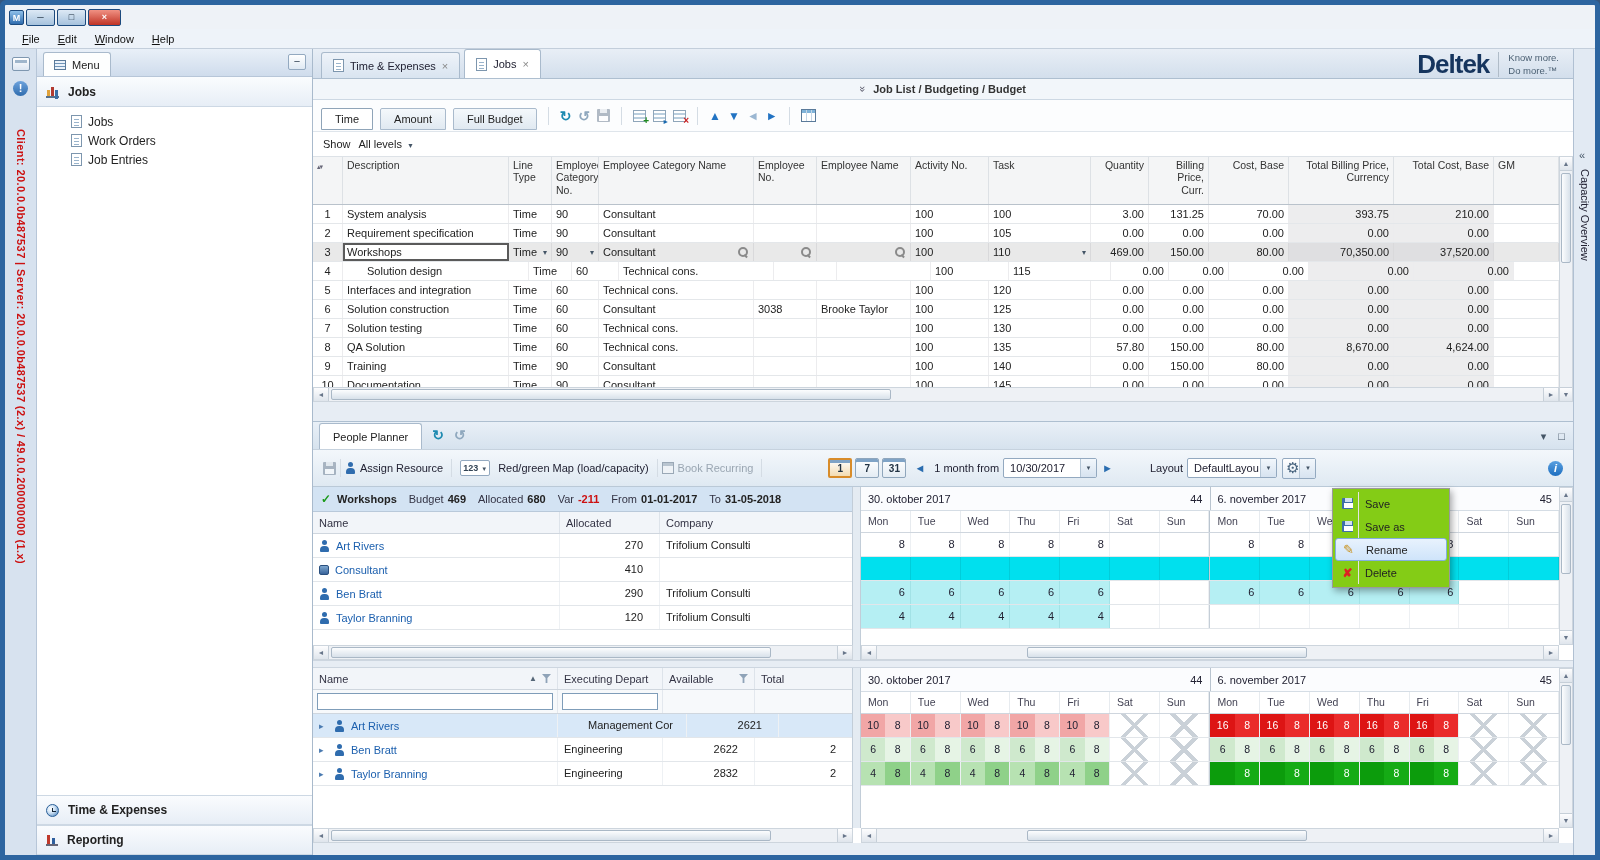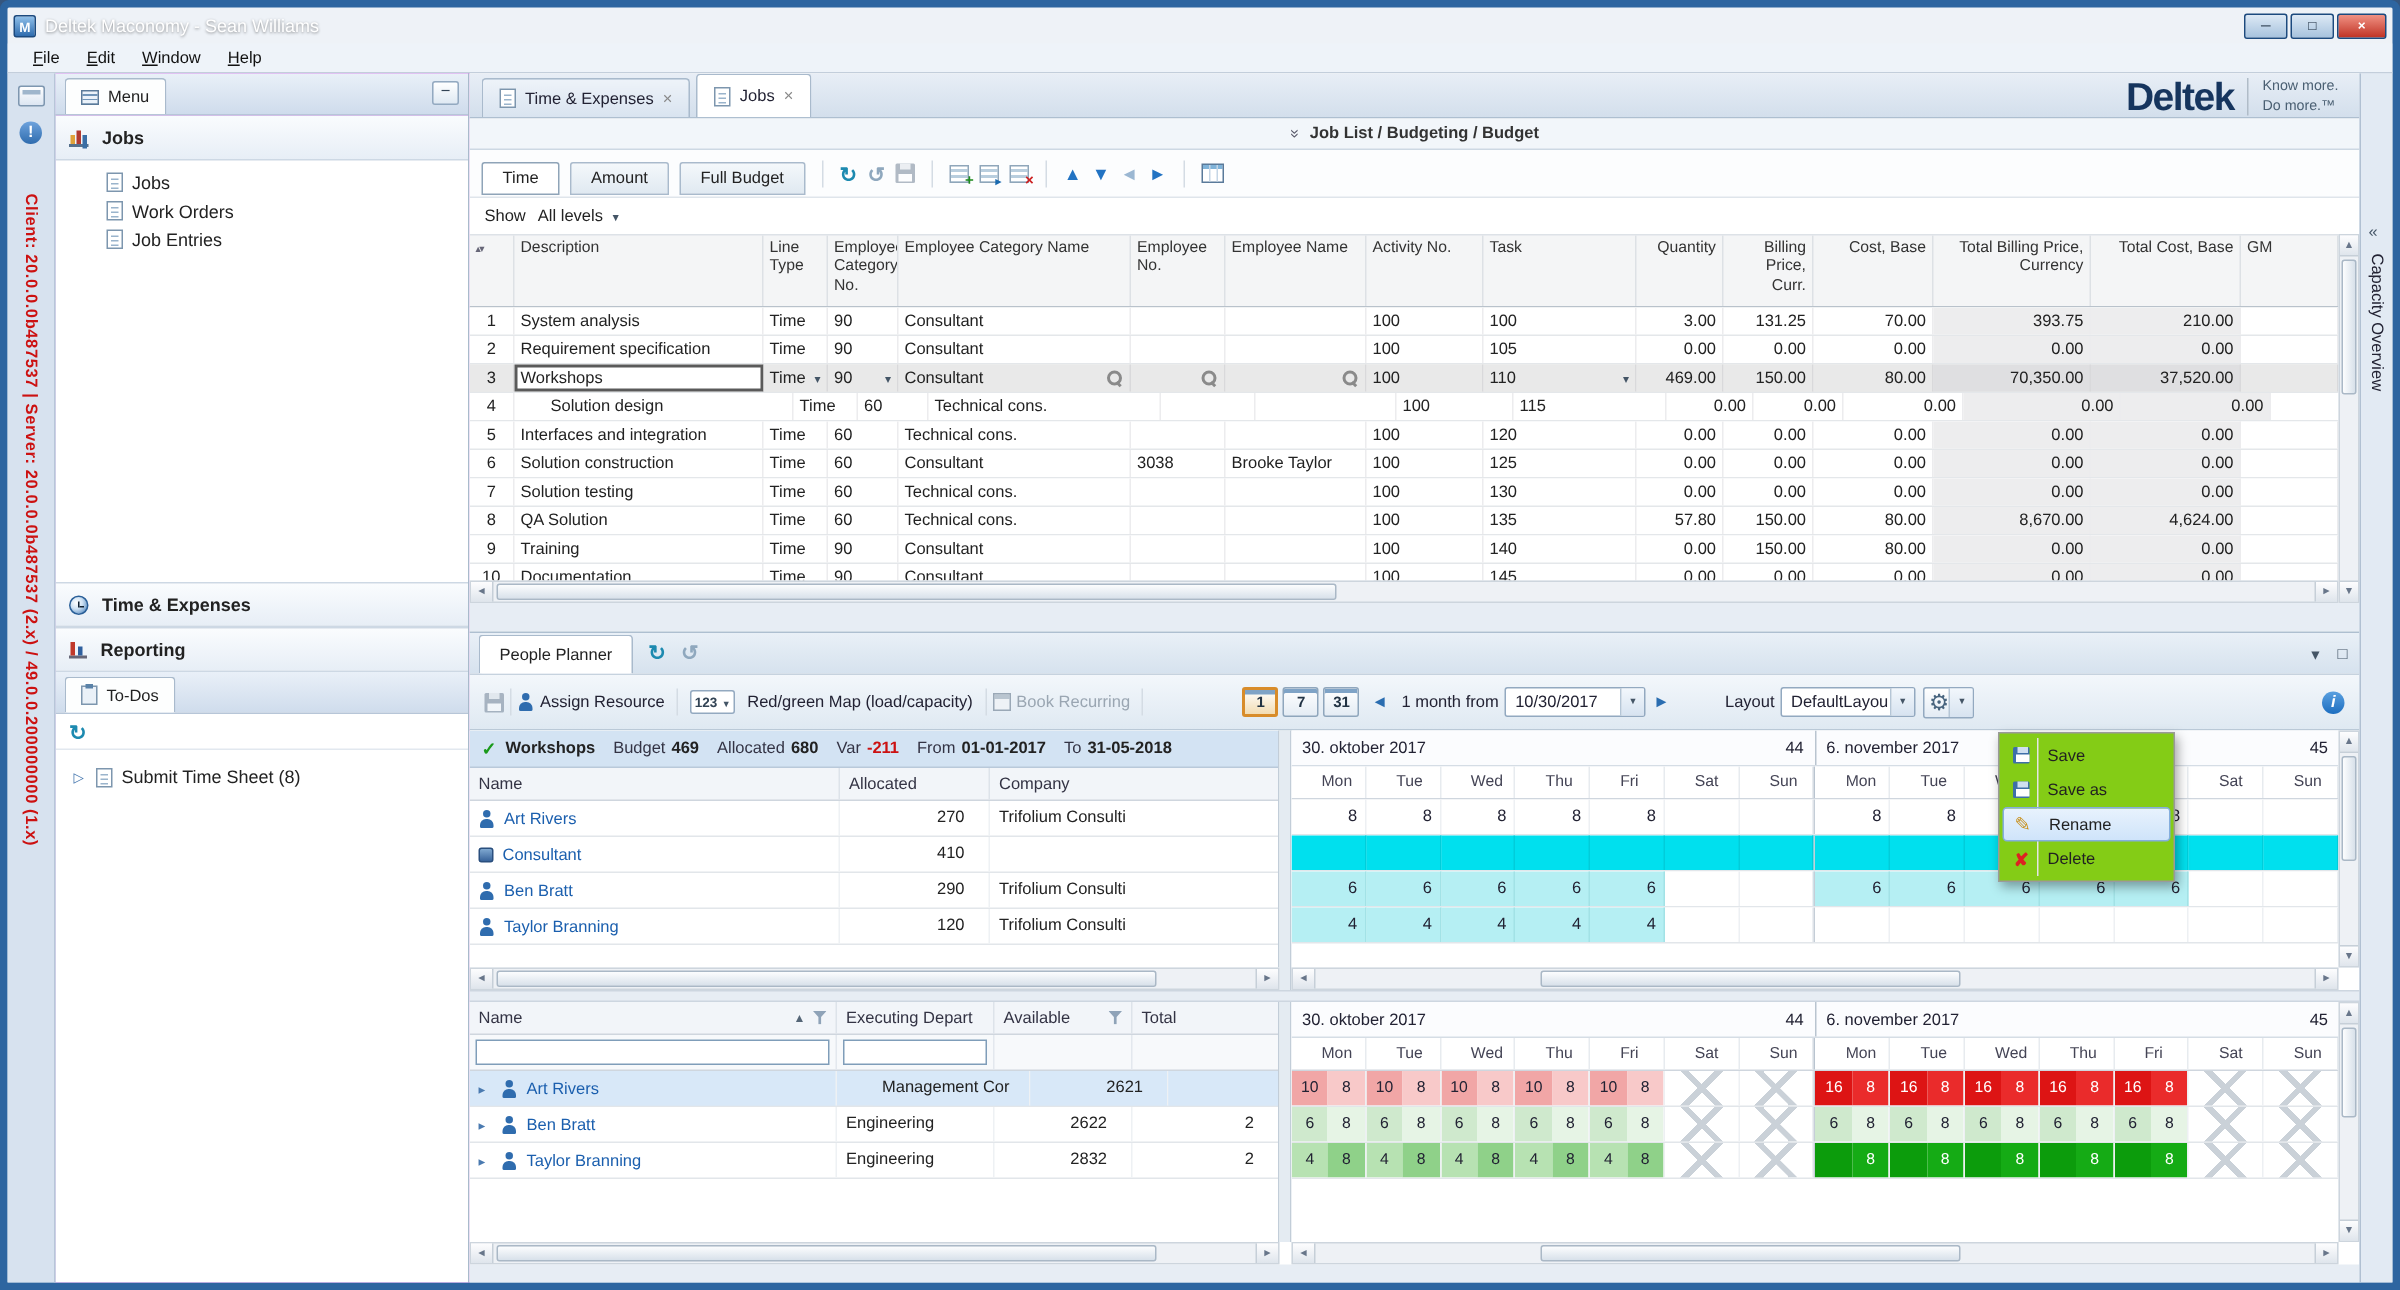--- a/index.html
+++ b/index.html
@@ -175,21 +175,21 @@
 .prow.rsel{background:#d8e8f8}
 .prow.rsel .pcell{background:#d8e8f8}
 .frow{display:flex;height:24px;border-bottom:1px solid #cfd6de;background:#f7f9fb}
 .fcell{padding:3px 4px;border-right:1px solid #e3e8ee;display:flex;align-items:center;flex:none}
 input.filter{height:17px;border:1px solid #7f9db9;width:100%;font-size:11px;padding:0 3px;font-family:"Liberation Sans",sans-serif}
 
 .wk{display:flex;height:24px;border-bottom:1px solid #d5dde5;background:#fbfcfe}
 .wk-half{flex:1;display:flex;align-items:center;justify-content:space-between;padding:0 7px;font-size:11px;color:#223;min-width:0;overflow:hidden}
 .wk-half+.wk-half{border-left:1px solid #b9c4cf}
 .dh-row{display:flex;height:22px;border-bottom:1px solid #cfd6de;background:#fff}
-.day-h{flex:1 1 0;min-width:0;font-size:10.5px;color:#445;padding:4px 0 0 20px;border-right:1px solid #e7ebef;overflow:hidden}
+.day-h{flex:1 1 0;min-width:0;font-size:10.5px;color:#445;padding:4px 0 0 7px;border-right:1px solid #e7ebef;overflow:hidden}
 .dh-row .day-h:nth-child(8){border-left:1px solid #b9c4cf}
 .cal-row{display:flex;height:24px;border-bottom:1px solid #e2e6ea;background:#fff}
 .cal-cell{flex:1 1 0;min-width:0;border-right:1px solid #edf0f3;text-align:right;padding:5px 5px 0 0;color:#223;overflow:hidden}
 .cal-row .cal-cell:nth-child(8){border-left:1px solid #c5ced7}
 .cal-cell.cyan{background:#00e0ee;border-right-color:#00cdda}
 .cal-cell.lcyan{background:#b5eff3;border-right-color:#a2e2e6}
 .cal-cell.pair{display:flex;padding:0;text-align:center}
 .half{flex:1;line-height:23px;font-size:10.5px;overflow:hidden}
 .pink .hl{background:#f1a6a6}.pink .hr{background:#f8c9c9}
 .red .hl{background:#dd1414;color:#fff}.red .hr{background:#ea2b2b;color:#fff}
@@ -211,21 +211,20 @@
 .cm-item.hl{background:linear-gradient(#e8f2fd,#cfe4fa);border:1px solid #84aede;border-radius:3px}
 .cm-item .icon-floppy{width:11px;height:11px}
 </style>
 </head>
 <body>
 
 <div class="window">
 
   <div class="titlebar">
     <span class="tb-appicon">M</span>
-    <span class="tb-title">Deltek Maconomy - Sean Williams</span>
     <span class="tb-btn">─</span>
     <span class="tb-btn">□</span>
     <span class="tb-btn close">×</span>
   </div>
 
   <div class="menubar">
     <span class="menu-item">File</span>
     <span class="menu-item">Edit</span>
     <span class="menu-item">Window</span>
     <span class="menu-item">Help</span>
@@ -267,38 +266,20 @@
           </div>
         </div>
         <div class="lp-spacer"></div>
         <div class="group-h bt">
           <span class="icon-clock"></span>
           <span>Time &amp; Expenses</span>
         </div>
         <div class="group-h bt">
           <span class="icon-report"></span>
           <span>Reporting</span>
-        </div>
-      </div>
-      <div class="todos">
-        <div class="td-tabrow">
-          <div class="lp-tab">
-            <span class="icon-clipboard"></span>
-            <span>To-Dos</span>
-          </div>
-        </div>
-        <div class="td-toolbar">
-          <span class="icon-refresh"></span>
-        </div>
-        <div class="td-body">
-          <div class="td-item">
-            <span class="expander">▷</span>
-            <span class="icon-doc"></span>
-            <span>Submit Time Sheet (8)</span>
-          </div>
         </div>
       </div>
     </div>
 
     <div class="main">
 
       <div class="band tabsband">
         <div class="mtab">
           <span class="icon-doc"></span>
           <span>Time &amp; Expenses</span>

